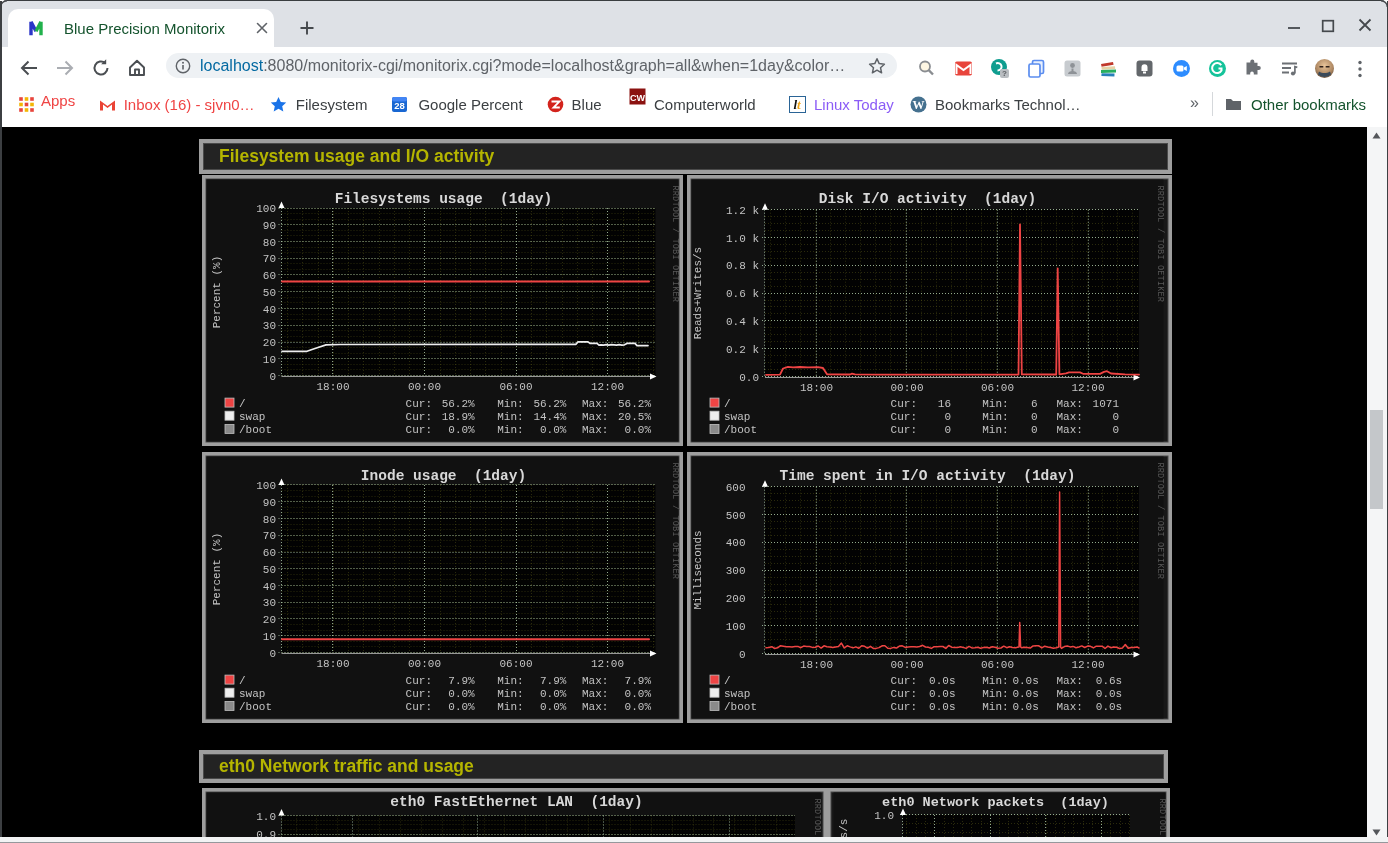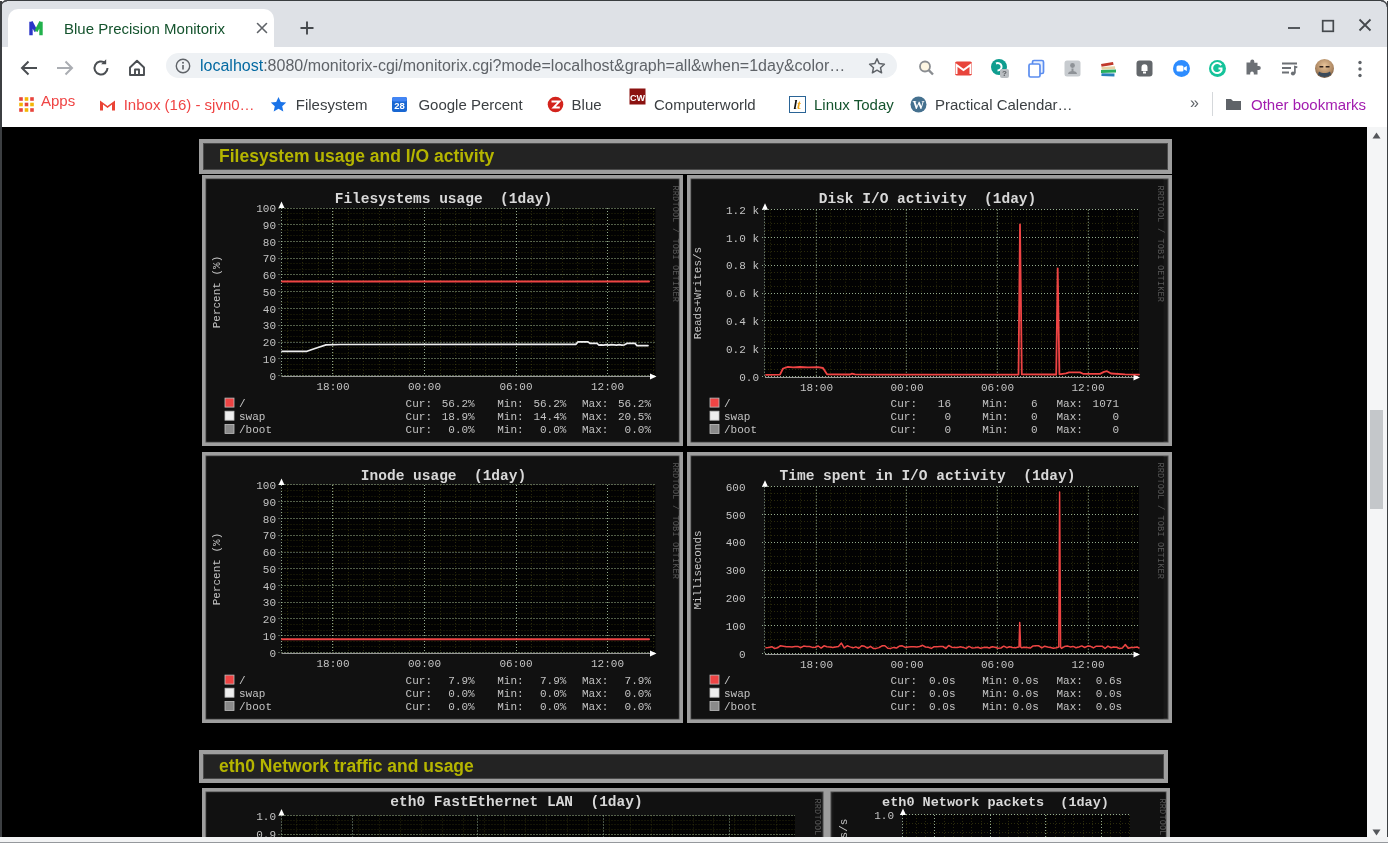--- a/index.html
+++ b/index.html
@@ -728,32 +728,32 @@
 <div style="position:absolute;left:629px;top:88px;width:17px;height:32px"><svg width="17" height="17">
       <rect x="0.5" y="0.5" width="16" height="16" fill="#8b1210"></rect>
       <text x="8.5" y="12.5" font-family="Liberation Sans" font-size="9" fill="#ffffff" text-anchor="middle" font-weight="bold">CW</text>
     </svg></div>
 <div style="position:absolute;left:654px;top:96px;font:15px 'Liberation Sans',sans-serif;color:#3c4043;white-space:nowrap">Computerworld</div>
 <div style="position:absolute;left:789px;top:96px;width:17px;height:17px"><svg width="17" height="17">
       <rect x="0.5" y="0.5" width="16" height="16" fill="#ffffff" stroke="#2a6496" stroke-width="1"></rect>
       <text x="4.5" y="13" font-family="Liberation Serif" font-size="13" fill="#111111" font-weight="bold" font-style="italic">l</text>
       <text x="8" y="13" font-family="Liberation Serif" font-size="13" fill="#f2a71b" font-weight="bold" font-style="italic">t</text>
     </svg></div>
-<div style="position:absolute;left:814px;top:96px;font:15px 'Liberation Sans',sans-serif;color:#14532d;white-space:nowrap">Linux Today</div>
+<div style="position:absolute;left:814px;top:96px;font:15px 'Liberation Sans',sans-serif;color:#8b5cf6;white-space:nowrap">Linux Today</div>
 <div style="position:absolute;left:910px;top:96px;width:17px;height:17px"><svg width="17" height="17">
       <circle cx="8.5" cy="8.5" r="8" fill="#45718f"></circle>
       <text x="8.5" y="12.8" font-family="Liberation Serif" font-size="12" fill="#ffffff" text-anchor="middle" font-weight="bold">W</text>
     </svg></div>
-<div style="position:absolute;left:935px;top:96px;font:15px 'Liberation Sans',sans-serif;color:#3c4043;white-space:nowrap">Practical Calendar…</div>
+<div style="position:absolute;left:935px;top:96px;font:15px 'Liberation Sans',sans-serif;color:#3c4043;white-space:nowrap">Bookmarks Technol…</div>
 <div style="position:absolute;left:1190px;top:94px;font:16px 'Liberation Sans',sans-serif;color:#5f6368">»</div>
 <div style="position:absolute;left:1212px;top:92px;width:1px;height:24px;background:#d5d8db"></div>
 <div style="position:absolute;left:1225px;top:96px;width:17px;height:17px"><svg width="17" height="17">
       <path d="M1,3 L6,3 L8,5 L16,5 L16,14 L1,14 Z" fill="#5f6368"></path>
     </svg></div>
-<div style="position:absolute;left:1251px;top:96px;font:15px 'Liberation Sans',sans-serif;color:#a21caf;white-space:nowrap">Other bookmarks</div>
+<div style="position:absolute;left:1251px;top:96px;font:15px 'Liberation Sans',sans-serif;color:#14532d;white-space:nowrap">Other bookmarks</div>
 <div style="position:absolute;left:1367px;top:127px;width:19.5px;height:716px;background:#f4f5f6"></div>
 <svg width="20" height="16" style="position:absolute;left:1367px;top:129px">
     <path d="M9.5,3.5 L13.5,9.5 L5.5,9.5 Z" fill="#54575b"></path>
   </svg>
 <div style="position:absolute;left:1369.5px;top:410px;width:13px;height:99px;background:#c4c7ca"></div>
 <svg width="20" height="16" style="position:absolute;left:1367px;top:824px">
     <path d="M9.5,11.5 L13.5,5.5 L5.5,5.5 Z" fill="#54575b"></path>
   </svg>
 <div style="position:absolute;left:1386.5px;top:1px;width:1.5px;height:842px;background:#3c3f42"></div>
 <div style="position:absolute;left:0;top:1px;width:1.5px;height:842px;background:#3c3f42"></div>

